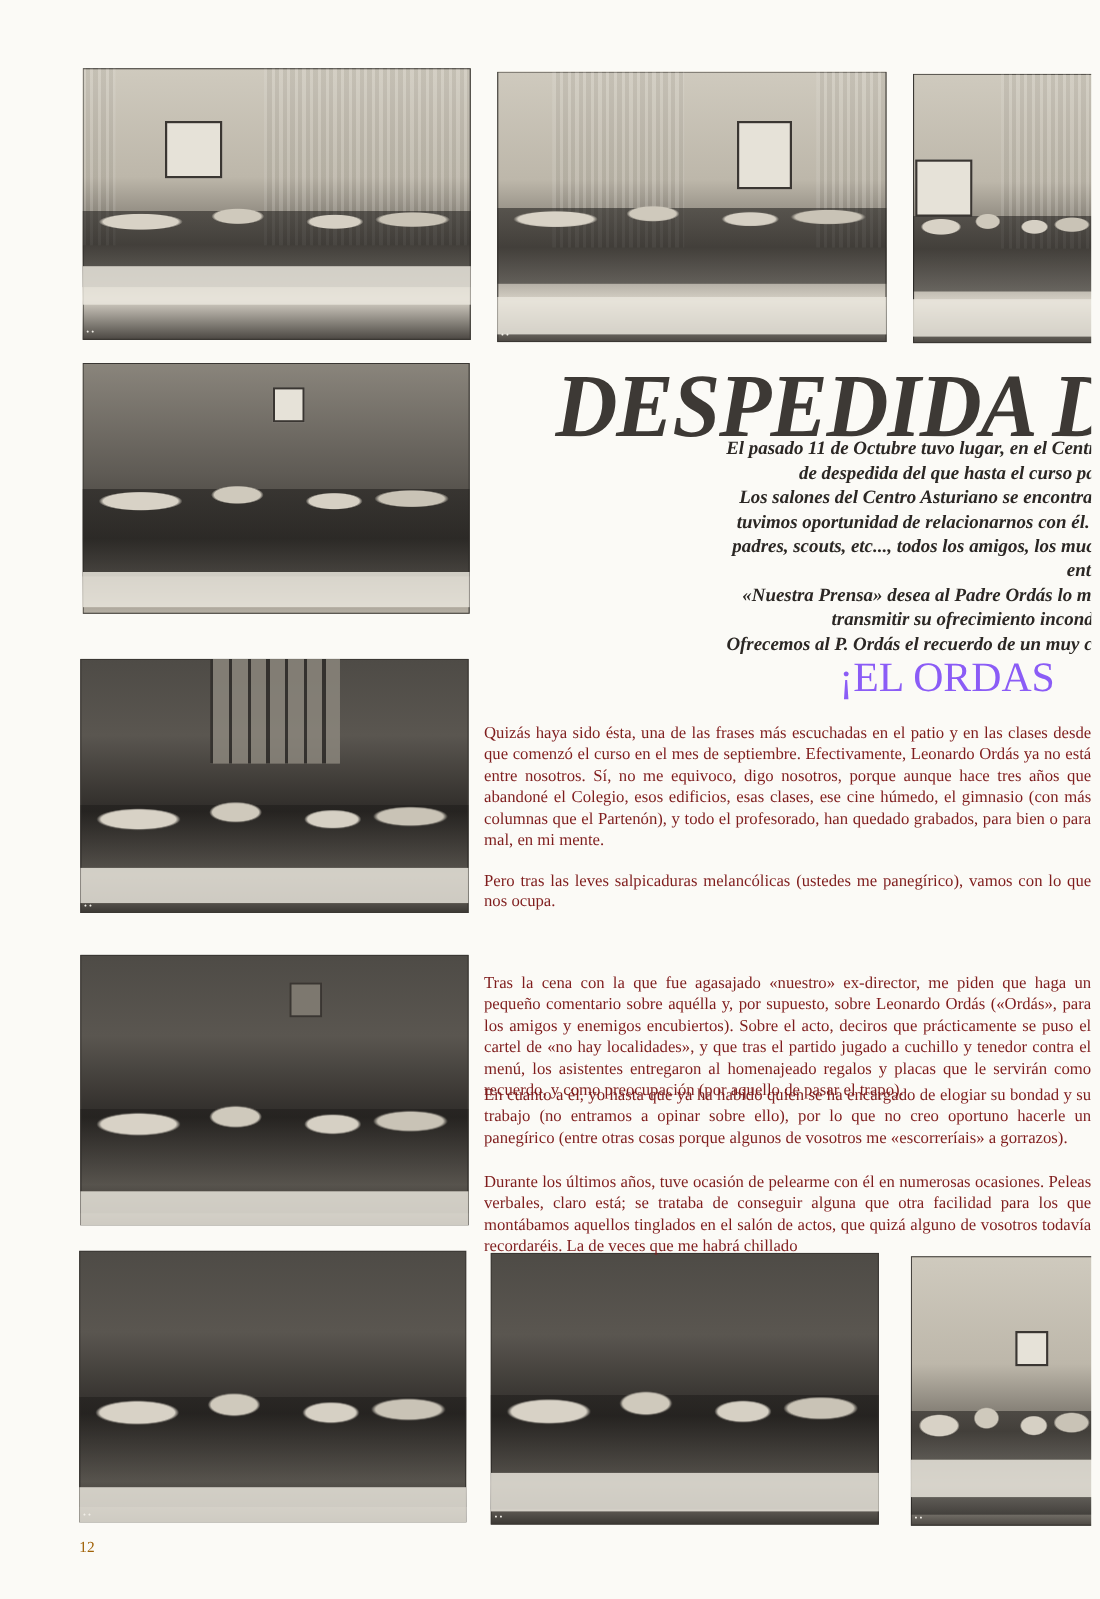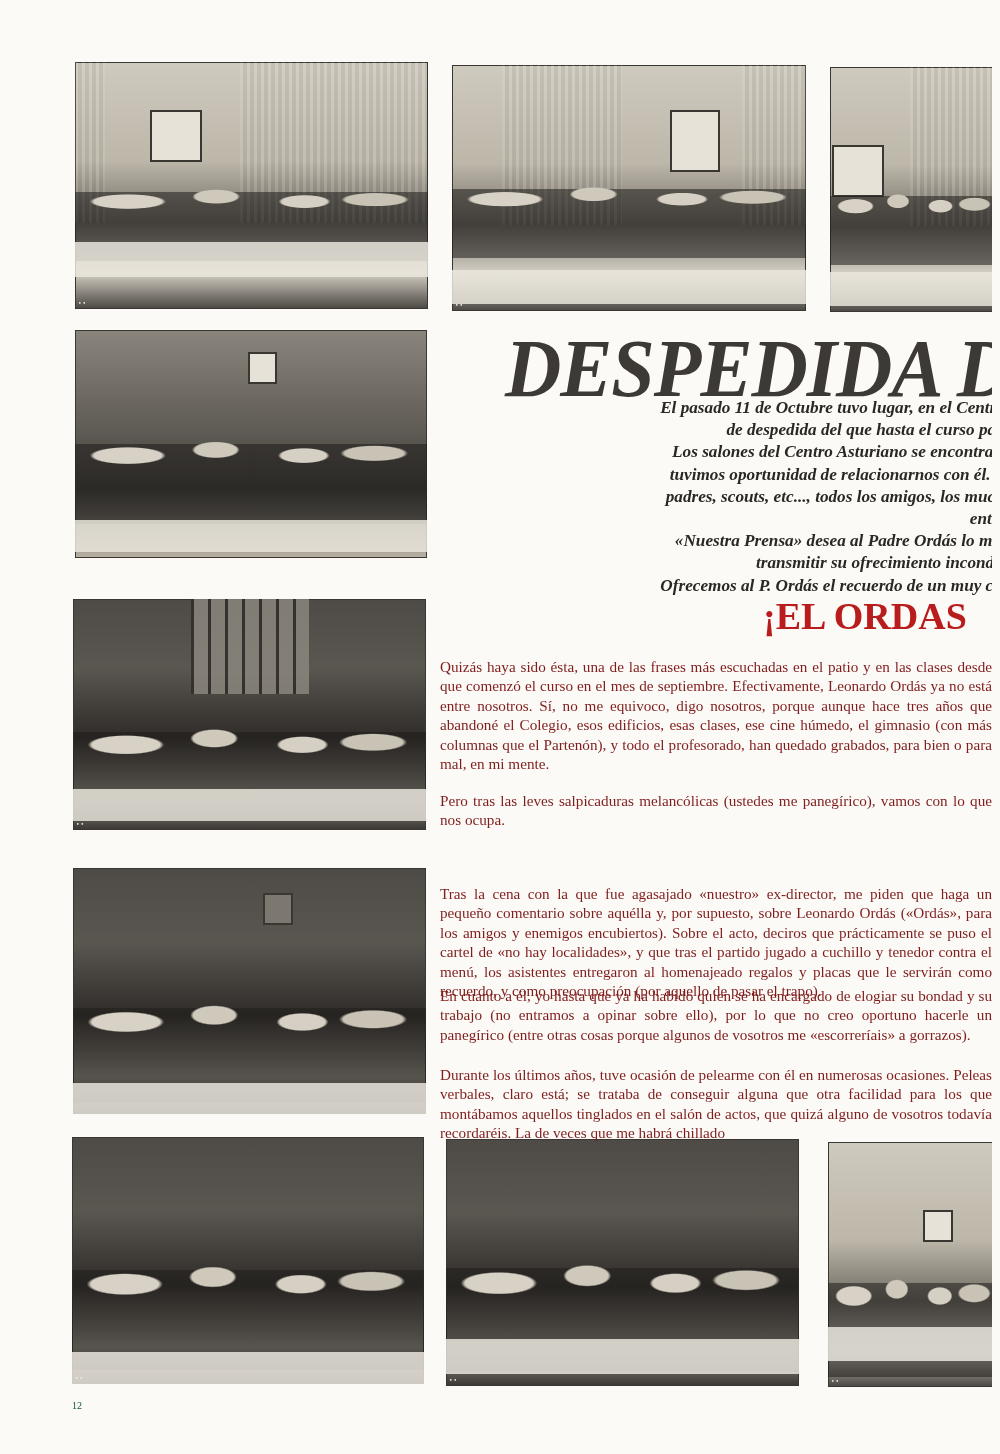--- a/index.html
+++ b/index.html
@@ -49,30 +49,30 @@
     transform:scaleY(1.05);
   }
   .lead {
     position:absolute; left:430px; top:397px; width:600px;
     font-weight:bold; font-style:italic; font-size:17.2px; line-height:22.2px;
     color:#2b2724; text-align:right; white-space:nowrap; overflow:visible;
   }
   .lead div { padding-right:10px; }
   .subhead {
     position:absolute; left:763px; top:597px; white-space:nowrap;
-    font-weight:bold; font-size:38px; line-height:1; color:#b91c1c;
+    font-weight:normal; font-size:38px; line-height:1; color:#8b5cf6;
   }
   .body {
     position:absolute; left:440px; width:552px;
     font-size:15.2px; line-height:19.4px; color:#7f1d1d;
     text-align:justify;
   }
   .body p { margin:0; }
   .pageno {
-    position:absolute; left:72px; top:1400px; font-size:10px; color:#14532d;
+    position:absolute; left:72px; top:1400px; font-size:14px; color:#a16207;
   }
   .right-crop { position:absolute; right:0; top:0; width:8px; height:1454px; background:#fbfaf6; }
 </style>
 </head>
 <body>
 
 <div class="photo light" style="left:75px;top:62px;width:353px;height:247px;">
   <div class="curtain" style="left:0;width:30px;"></div>
   <div class="curtain" style="left:165px;width:188px;"></div>
   <div class="frame" style="left:75px;top:48px;width:48px;height:48px;"></div>

